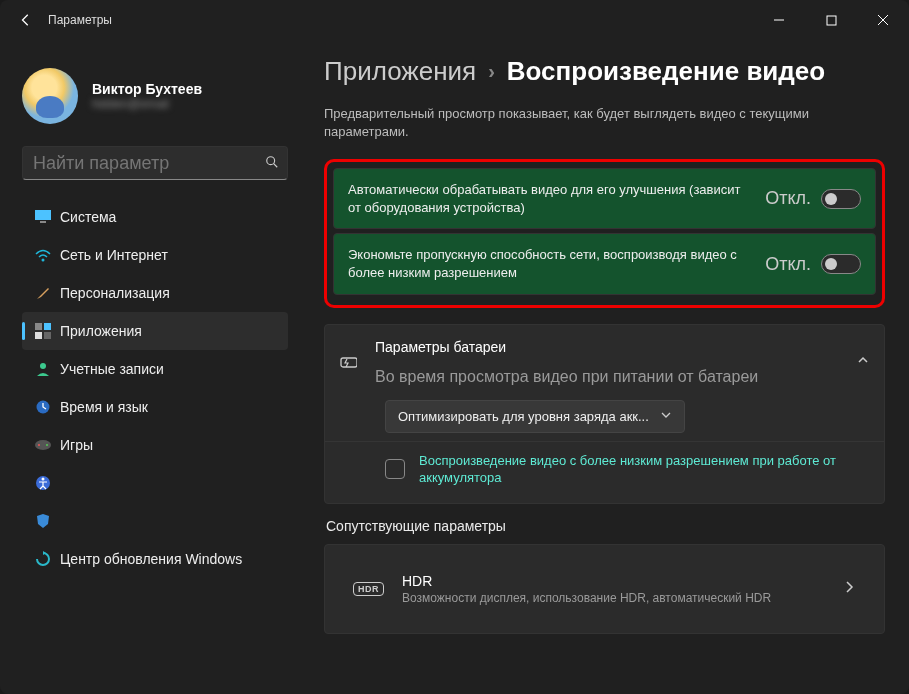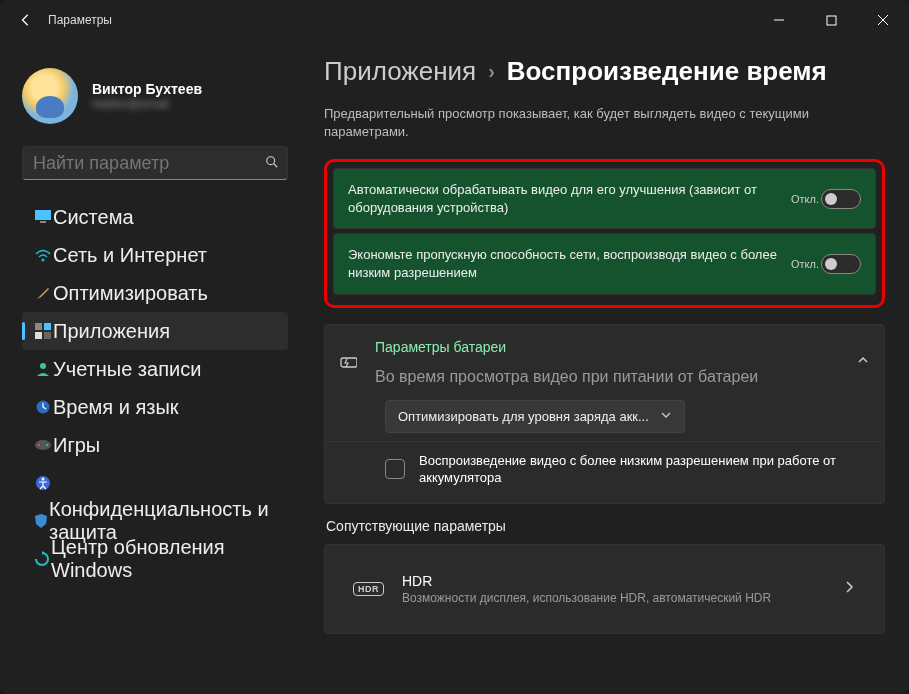--- a/index.html
+++ b/index.html
@@ -14,44 +14,44 @@
 .sidebar { width: 300px; padding: 12px 12px 12px 22px; display: flex; flex-direction: column; }
 .user { display: flex; align-items: center; gap: 14px; padding: 16px 0 22px 0; }
 .avatar { width: 56px; height: 56px; border-radius: 50%; background: radial-gradient(circle at 40% 35%, #ffe39a 25%, #f1c966 40%, #7ab4e0 60%); position: relative; overflow: hidden; }
 .avatar::after{content:"";position:absolute;bottom:6px;left:14px;width:28px;height:22px;background:#4a7bc3;border-radius:50% 50% 40% 40%;}
 .uname { color: #ffffff; font-size: 14px; font-weight: 600; }
 .uemail { color: #888; font-size: 12px; filter: blur(3px); }
 .searchbox { display: flex; align-items: center; background: #2d2d2d; border: 1px solid #333; border-bottom: 1px solid #888; border-radius: 4px; height: 34px; padding: 0 10px; margin-bottom: 18px; }
 .searchbox input { flex: 1; background: transparent; border: none; outline: none; color: #ccc; font-size: 18px; }
 .searchicon { color: #ccc; font-size: 14px; }
 .navlist { list-style: none; }
-.navitem { display: flex; align-items: center; gap: 1px; height: 38px; padding: 0 12px; border-radius: 4px; color: #eee; font-size: 20px; cursor: pointer; position: relative; }
+.navitem { display: flex; align-items: center; gap: 8px; height: 38px; padding: 0 12px; border-radius: 4px; color: #eee; font-size: 14px; cursor: pointer; position: relative; }
 .navitem.active { background: #2d2d2d; }
 .navitem.active::before { content: ""; position: absolute; left: 0; top: 10px; bottom: 10px; width: 3px; background: #4cc2ff; border-radius: 2px; }
 .navicon { width: 18px; height: 18px; display: flex; align-items: center; justify-content: center; font-size: 15px; }
 .main { flex: 1; padding: 16px 24px 0 24px; color: #fff; overflow-y: auto; }
 .bc { display: flex; align-items: center; gap: 12px; font-size: 26px; font-weight: 600; margin-bottom: 18px; }
 .bc .parent { color: #ccc; font-weight: 500; cursor: pointer; }
 .bc .sep { color: #888; font-size: 20px; }
 .desc { color: #bcbcbc; font-size: 13px; margin-bottom: 18px; line-height: 1.4; }
 .redbox { border: 3px solid #e00; border-radius: 10px; padding: 6px; margin-bottom: 16px; }
 .card { background: #14532d; border: 1px solid #333; border-radius: 4px; margin-bottom: 4px; display: flex; padding: 12px 14px; gap: 14px; }
 .card .txt { flex: 1; font-size: 13px; color: #eee; line-height: 1.35; }
-.toggle-wrap { display: flex; align-items: center; gap: 2px; color: #ccc; font-size: 11px; }
+.toggle-wrap { display: flex; align-items: center; gap: 10px; color: #ccc; font-size: 18px; }
 .toggle { width: 40px; height: 20px; border-radius: 20px; border: 1px solid #888; background: #2b2b2b; position: relative; cursor: pointer; }
 .toggle::after { content: ""; width: 12px; height: 12px; border-radius: 50%; background: #ccc; position: absolute; left: 3px; top: 3px; }
 .group { background: #2b2b2b; border: 1px solid #333; border-radius: 4px; margin-bottom: 14px; }
 .group-head { display: flex; align-items: center; padding: 14px 14px; gap: 18px; cursor: pointer; }
-.ghead-txt .t1 { font-size: 14px; color: #86efac; }
+.ghead-txt .t1 { font-size: 14px; color: #ffffff; }
 .ghead-txt .t2 { font-size: 16px; color: #9a9a9a; margin-top: 13px; }
 .chev { margin-left: auto; color: #ccc; }
 .dropdown { margin: 0 14px 8px 60px; background: #383838; border: 1px solid #444; border-radius: 4px; padding: 8px 12px; display: flex; align-items: center; font-size: 13px; color: #eee; width: 300px; cursor: pointer; }
 .checkrow { display: flex; align-items: center; gap: 14px; padding: 10px 14px 16px 60px; border-top: 1px solid #353535; margin-top: 6px;}
 .cbx { width: 20px; height: 20px; border: 1px solid #888; border-radius: 4px; flex: none; cursor: pointer; }
-.checkrow .lbl { font-size: 13px; color: #ffffff; line-height: 1.35; }
+.checkrow .lbl { font-size: 13px; color: #5eead4; line-height: 1.35; }
 .section-label { font-size: 14px; color: #eaeaea; margin: 6px 0 10px 2px; }
 .linkcard { background: #2b2b2b; border: 1px solid #333; border-radius: 4px; display: flex; align-items: center; padding: 28px; gap: 18px; cursor: pointer; }
 .hdrbadge { border: 1.5px solid #ccc; border-radius: 4px; font-size: 9px; color: #ccc; padding: 1px 4px; font-weight: 600; letter-spacing: .5px; }
 .linkcard .info .t1 { font-size: 14px; color: #fff; }
 .linkcard .info .t2 { font-size: 12px; color: #9a9a9a; margin-top: 2px; }
 </style>
 </head>
 <body>
 
 <div class="window">
@@ -118,21 +118,21 @@
               </svg>
             </span>
             <span>Сеть и Интернет</span>
           </li>
         <li class="navitem">
             <span class="navicon">
               <svg width="16" height="16">
                 <path d="M2 14 L5 11 L13 3 L14 4 L6 12 L2 14" fill="#d8a05e"></path>
               </svg>
             </span>
-            <span>Оптимизировать</span>
+            <span>Персонализация</span>
           </li>
         <li class="navitem active">
             <span class="navicon">
               <svg width="16" height="16">
                 <rect x="0" y="0" width="7" height="7" fill="#888"></rect>
                 <rect x="9" y="0" width="7" height="7" fill="#4cc2ff"></rect>
                 <rect x="0" y="9" width="7" height="7" fill="#ddd"></rect>
                 <rect x="9" y="9" width="7" height="7" fill="#666"></rect>
               </svg>
             </span>
@@ -174,39 +174,38 @@
                 <path d="M4 7 L12 7 M8 7 L8 11 M8 11 L5 14 M8 11 L11 14" stroke="#fff" stroke-width="1.2"></path>
               </svg>
             </span>
           </li>
         <li class="navitem">
             <span class="navicon">
               <svg width="14" height="16">
                 <path d="M7 1 L13 3 L12 11 L7 15 L2 11 L1 3 Z" fill="#3a8bd8"></path>
               </svg>
             </span>
-            <span>Конфиденциальность и защита</span>
           </li>
         <li class="navitem">
             <span class="navicon">
               <svg width="16" height="16">
                 <path d="M8 2 A6 6 0 1 1 2 8" stroke="#2ab8c9" stroke-width="2" fill="none"></path>
                 <path d="M8 0 L8 4 L11 2 Z" fill="#2ab8c9"></path>
               </svg>
             </span>
             <span>Центр обновления Windows</span>
           </li>
       </ul>
     </div>
 
     <div class="main">
       <div class="bc">
         <span class="parent">Приложения</span>
         <span class="sep">›</span>
-        <span>Воспроизведение время</span>
+        <span>Воспроизведение видео</span>
       </div>
       <div class="desc">Предварительный просмотр показывает, как будет выглядеть видео с текущими параметрами.</div>
 
       <div class="redbox">
         <div class="card">
           <div class="txt">Автоматически обрабатывать видео для его улучшения (зависит от оборудования устройства)</div>
           <div class="toggle-wrap">
             <span>Откл.</span>
             <div class="toggle"></div>
           </div>

